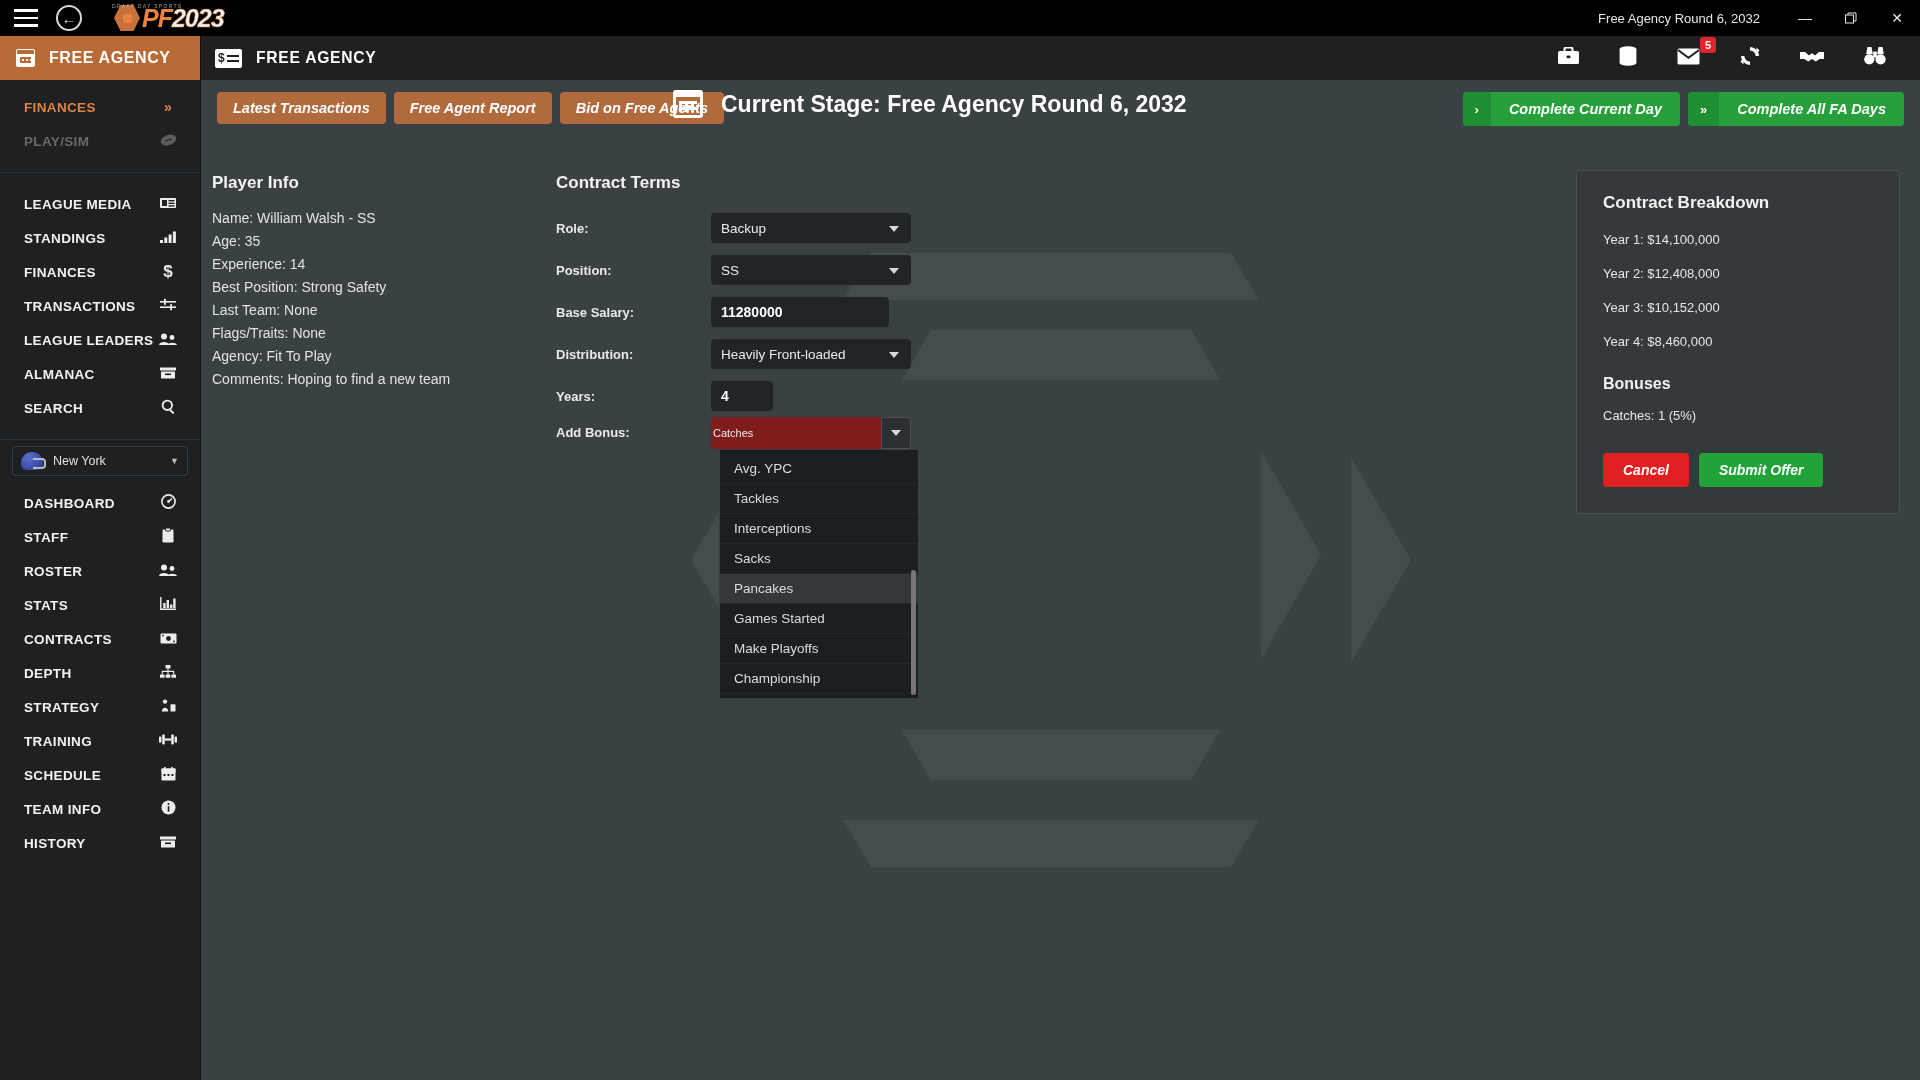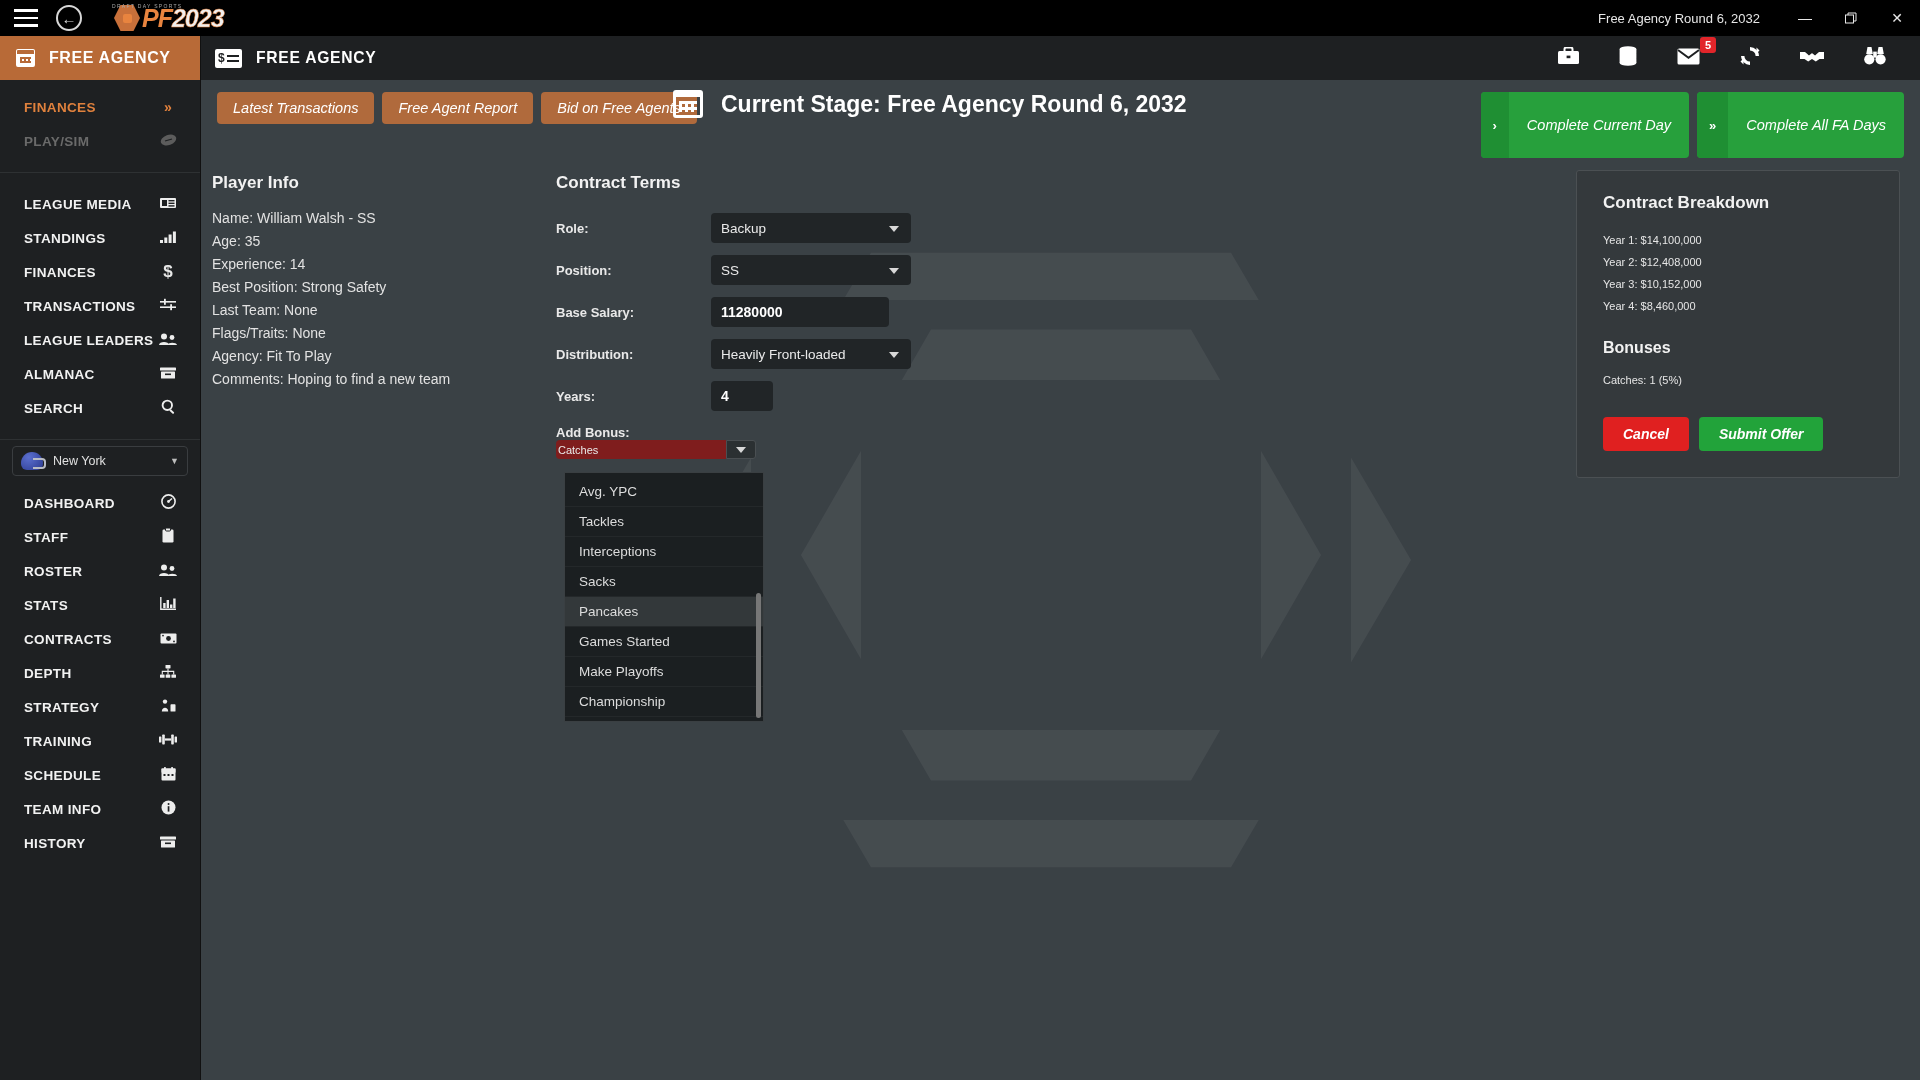--- a/index.html
+++ b/index.html
@@ -166,21 +166,21 @@
     clip-path: polygon(25% 2%, 75% 2%, 100% 50%, 75% 98%, 25% 98%, 0% 50%);
   }
   .bg-hex .h1 { left: 60px; top: 40px; width: 720px; height: 640px; }
   .bg-hex .h2 { left: 170px; top: 120px; width: 520px; height: 470px; }
 
   .row1 { position: relative; display: flex; align-items: center; padding: 12px 16px 0; }
   .tabs { display: flex; gap: 8px; }
   .tab {
     background: #b06a3c; color: #fff; border: none; border-radius: 4px;
     font-family: "Liberation Sans", sans-serif;
-    font-size: 14.5px; font-weight: normal; font-style: italic;
+    font-size: 14.5px; font-weight: bold; font-style: italic;
     padding: 8px 16px; cursor: pointer;
   }
 
   .stage {
     position: absolute; left: 472px; top: 10px;
     display: flex; align-items: center; gap: 18px;
   }
   .cal-big {
     width: 30px; height: 28px; border: 3px solid #fff; border-radius: 3px; position: relative;
   }
@@ -200,22 +200,22 @@
   }
   .gbtn {
     display: flex; align-items: stretch; border-radius: 4px; overflow: hidden; cursor: pointer;
     background: #27a03c;
   }
   .gbtn .chev {
     background: #1f8f33; color: #fff; font-weight: bold; font-size: 13px;
     display: flex; align-items: center; padding: 0 12px;
   }
   .gbtn .lbl {
-    color: #fff; font-size: 14.5px; font-weight: normal; font-style: italic;
-    padding: 25px 18px; white-space: nowrap;
+    color: #fff; font-size: 14.5px; font-weight: bold; font-style: italic;
+    padding: 9px 18px; white-space: nowrap;
   }
 
   
   .player-info { position: absolute; left: 11px; top: 93px; width: 340px; }
   .panel-h {
     color: #f2f2f2; font-size: 17px; font-weight: bold; margin-bottom: 14px;
   }
   .pi-line { color: #e2e2e2; font-size: 14px; line-height: 23px; }
 
   .contract-terms { position: absolute; left: 355px; top: 93px; width: 400px; }
@@ -272,21 +272,21 @@
   .dd-scroll {
     position: absolute; right: 2px; top: 120px; width: 5px; height: 125px;
     background: #777; border-radius: 3px;
   }
 
   .breakdown {
     position: absolute; right: 20px; top: 90px; width: 324px;
     background: #34393c; border: 1px solid #4b5053; border-radius: 3px;
     padding: 22px 26px 26px;
   }
-  .bd-line { color: #e6e6e6; font-size: 11px; line-height: 22px; }
+  .bd-line { color: #e6e6e6; font-size: 13px; line-height: 22px; margin-top: 12px; }
   .bd-sub {
     color: #f2f2f2; font-size: 16px; font-weight: bold; margin: 22px 0 12px;
   }
   .bd-actions { display: flex; gap: 10px; margin-top: 26px; }
   .abtn {
     border: none; border-radius: 4px; color: #fff; padding: 9px 20px; cursor: pointer;
     font-family: "Liberation Sans", sans-serif;
     font-size: 14px; font-weight: bold; font-style: italic;
   }
   .abtn.cancel { background: #e02020; }
@@ -689,21 +689,21 @@
           <span class="v">Heavily Front-loaded</span>
           <span class="ar"></span>
         </div>
       </div>
 
       <div class="ct-row">
         <span class="ct-label">Years:</span>
         <input class="txtin small" value="4" style="">
       </div>
 
-      <div class="ct-row" style="align-items:flex-start;flex-direction:column;">
+      <div class="ct-row" style="align-items:flex-start;">
         <span class="ct-label" style="margin-top:8px;">Add Bonus:</span>
         <div class="sel-split">
           <div class="face">Catches</div>
           <div class="btn">
               <i></i>
             </div>
 
           <div class="dropdown">
             <div class="dd-item">Avg. YPC</div>
             <div class="dd-item">Tackles</div>

